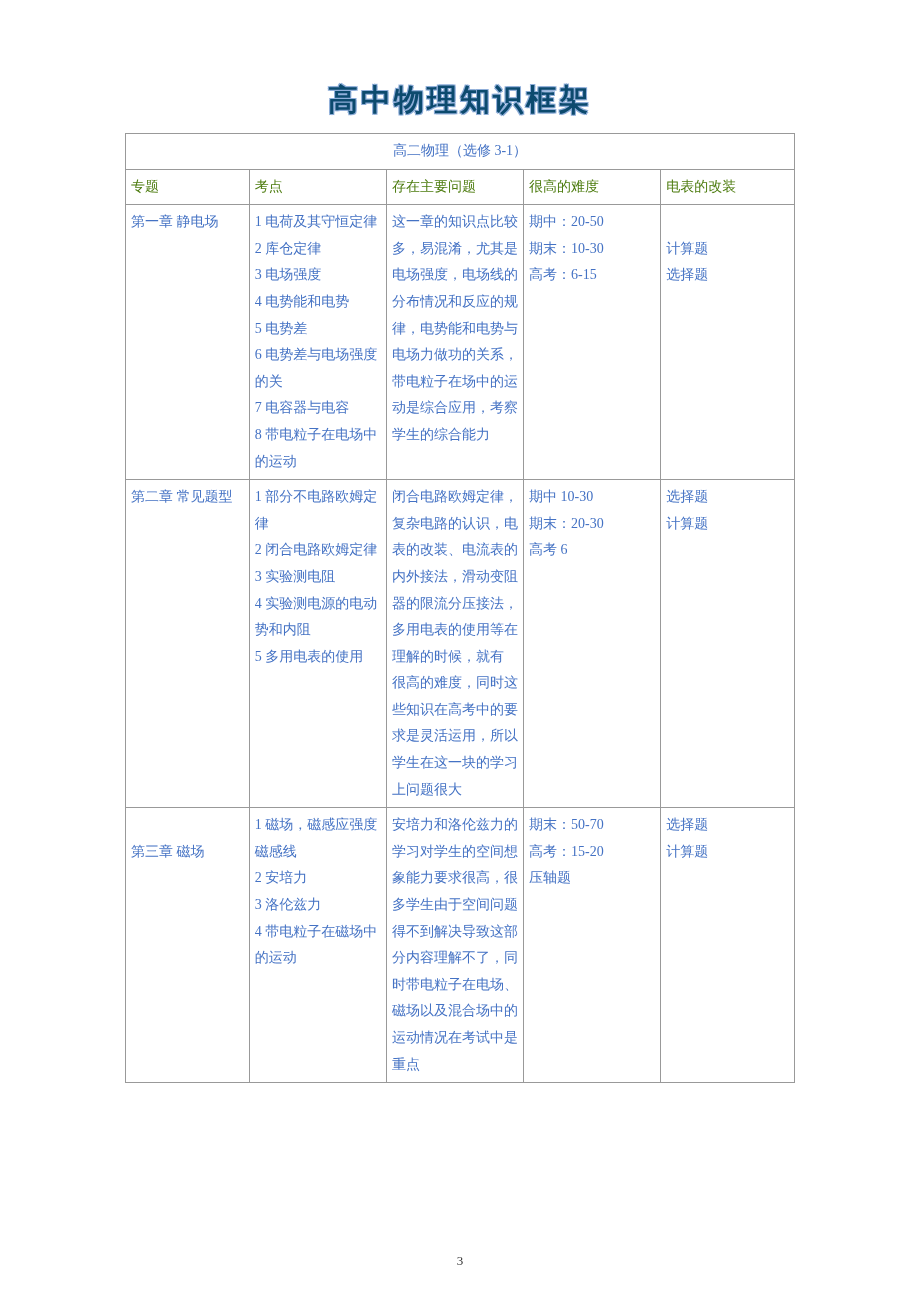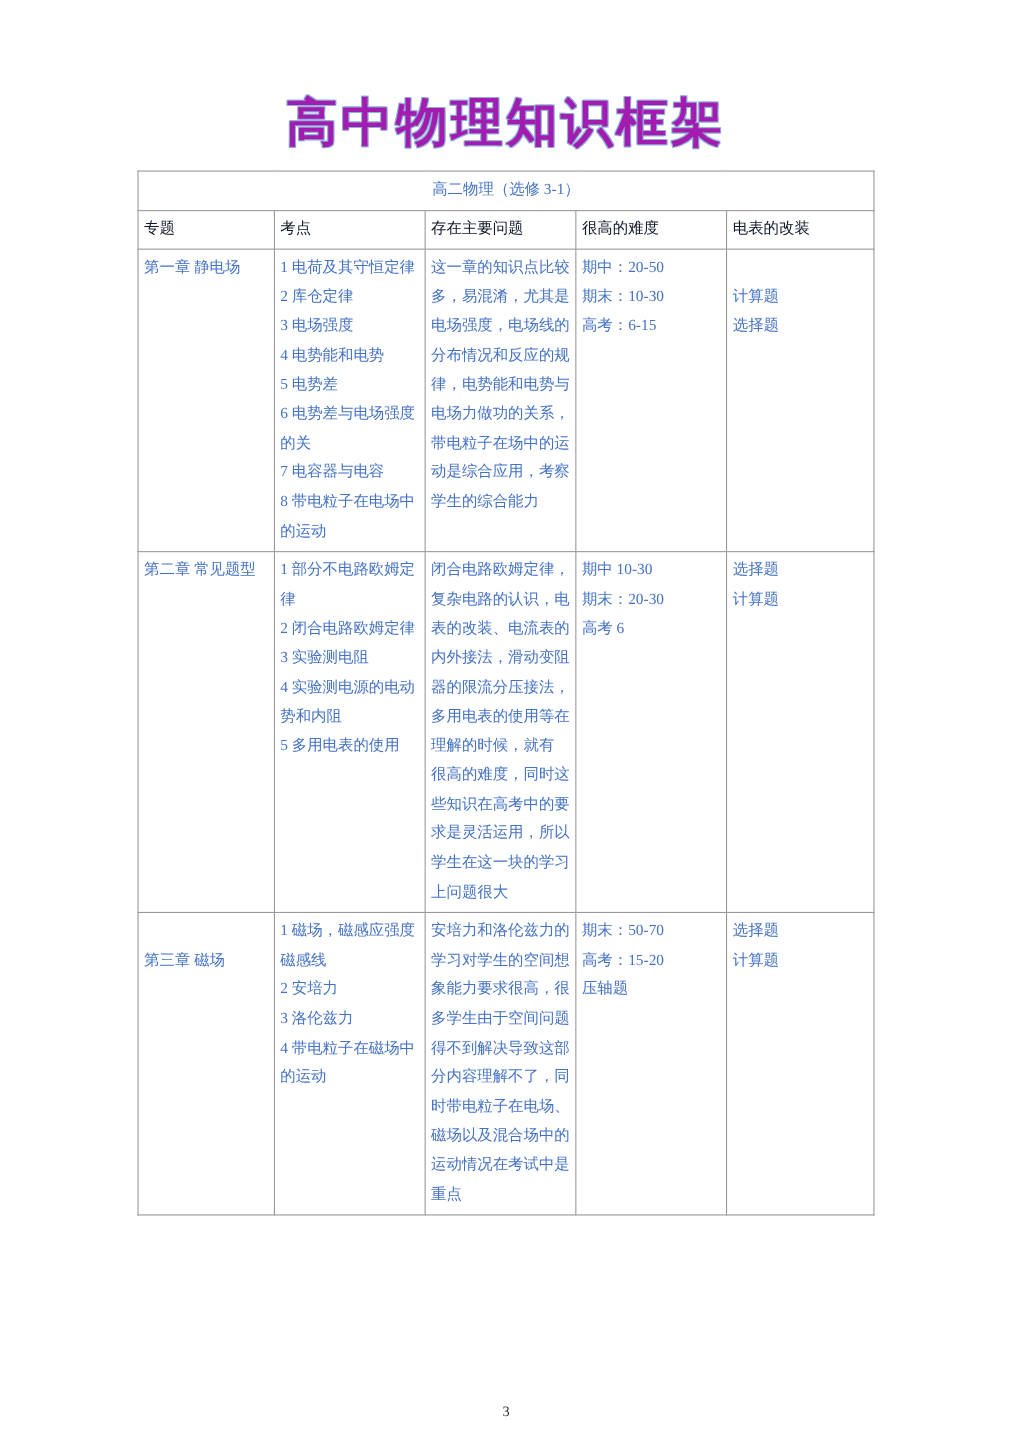--- a/index.html
+++ b/index.html
@@ -9,23 +9,23 @@
     }
     body {
       background: #ffffff;
       width: 920px;
       margin: 0 auto;
       font-family: "SimSun", "宋体", serif;
       padding: 80px 125px 40px;
     }
     .title {
       text-align: center;
-      font-size: 47px;
+      font-size: 30px;
       font-weight: bold;
-      color: #a21caf;
+      color: #0c4a6e;
       text-shadow: 
         -1px -1px 0 #8faed9,
         1px -1px 0 #8faed9,
         -1px 1px 0 #8faed9,
         1px 1px 0 #8faed9;
       letter-spacing: 3px;
       margin-bottom: 12px;
       font-family: "SimHei", "黑体", sans-serif;
     }
     table {
@@ -42,21 +42,21 @@
       text-align: left;
       color: #4472c4;
       margin-left: 48px;
     }
     .table-header {
       text-align: center;
       color: #4472c4;
       font-weight: normal;
     }
     .col-header {
-      color: #0f172a;
+      color: #4d7c0f;
       font-weight: normal;
     }
     .col1 { width: 18.5%; }
     .col2 { width: 20.5%; }
     .col3 { width: 20.5%; }
     .col4 { width: 20.5%; }
     .col5 { width: 20%; }
     .page-number {
       text-align: center;
       margin-top: 170px;

